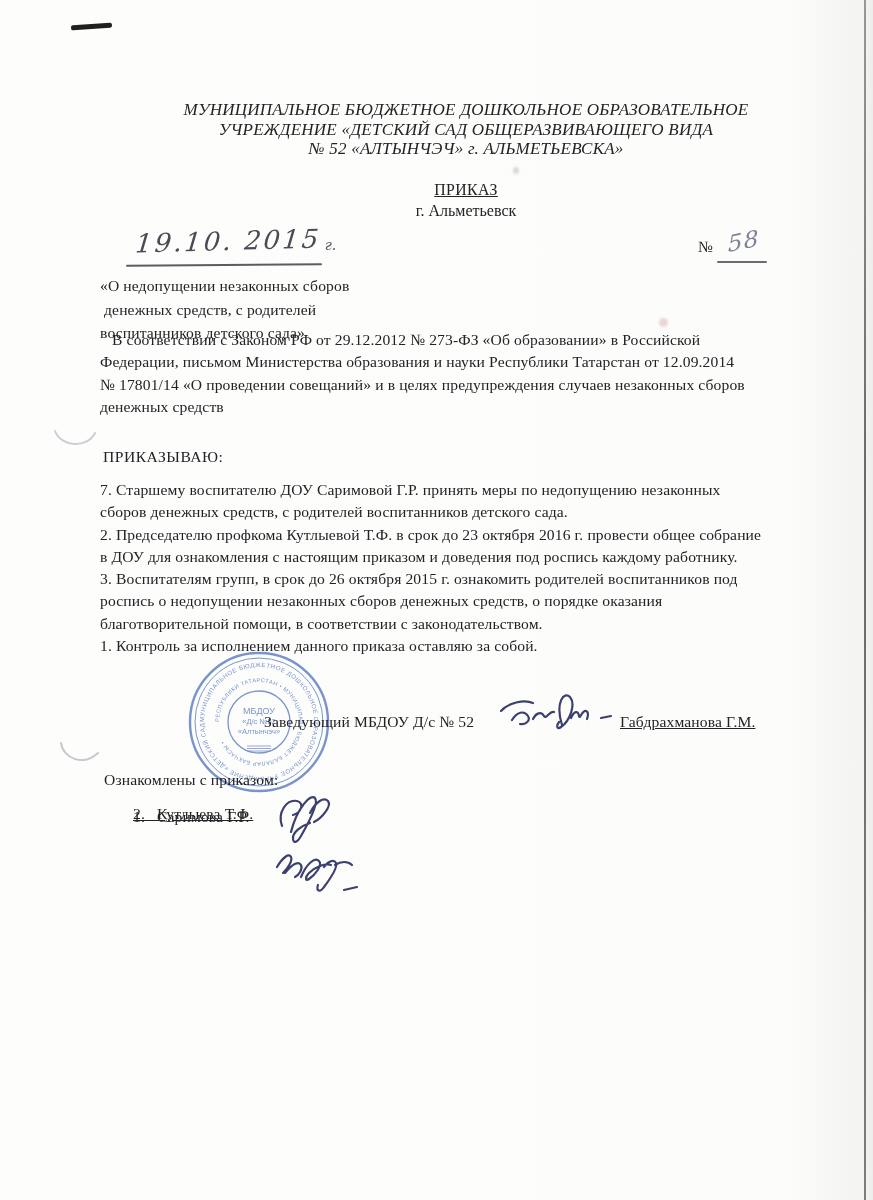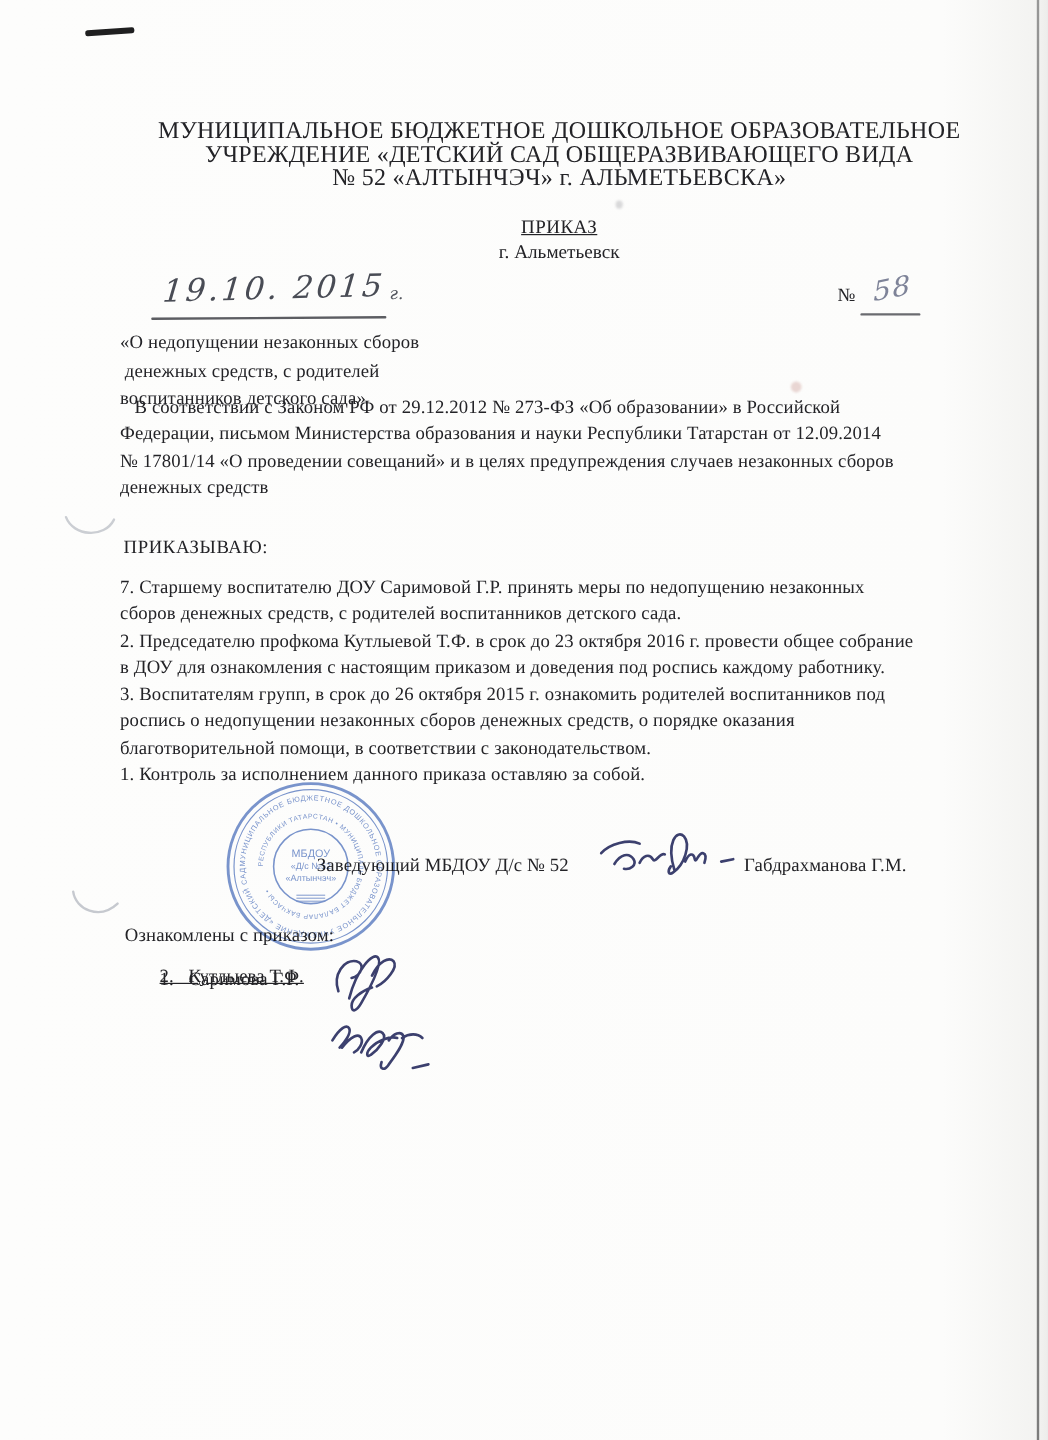--- a/index.html
+++ b/index.html
@@ -5,21 +5,21 @@
   html,body{margin:0;padding:0;background:#e8e8e6;}
   .page{
     position:relative;width:873px;height:1200px;margin:0 auto;overflow:hidden;
     background:linear-gradient(90deg,#fdfdfc 0%,#fcfcfb 90%,#f3f3f1 99%,#ededeb 100%);
     font-family:"Liberation Serif",serif;color:#232327;
   }
   .abs{position:absolute;}
   .pre{white-space:pre-wrap;}
   .center{text-align:center;}
   .body-text{font-size:15.6px;line-height:22.3px;letter-spacing:.12px;}
-  .header-block{font-size:20px;line-height:19.5px;letter-spacing:.25px;}
+  .header-block{font-size:17px;line-height:19.5px;letter-spacing:.25px;font-style:italic;}
   .title{font-size:15.8px;letter-spacing:.4px;text-decoration:underline;}
   .handwrite{font-family:"DejaVu Serif",serif;font-style:italic;}
   .date-text{font-size:26px;color:#494c55;letter-spacing:2.5px;transform:skewX(-7deg) rotate(-1.5deg);display:inline-block;}
   .date-suffix{font-size:14px;color:#53565e;}
   .num-text{font-size:23px;color:#7e8398;letter-spacing:1px;transform:skewX(-10deg) rotate(-12deg);display:inline-block;}
   .rule{background:#5c5d62;height:1.6px;border-radius:1px;}
   .scan-mark{background:#1f1f20;border-radius:2px;transform:rotate(-4deg);}
   .scan-edge{width:2px;background:linear-gradient(#707070,#2f2f2f 40%,#4a4a4a);opacity:.7;}
   .speck{border-radius:50%;filter:blur(1px);}
   .sig-stroke{fill:none;stroke:#3c406e;stroke-width:2.2;stroke-linecap:round;stroke-linejoin:round;}
@@ -80,21 +80,21 @@
 благотворительной помощи, в соответствии с законодательством.</div>
     <div class="pre body-text">1. Контроль за исполнением данного приказа оставляю за собой.</div>
   </div>
 
   <div class="abs body-text" style="left:264px;top:711px;">Заведующий МБДОУ Д/с № 52</div>
   <svg class="abs" style="left:498px;top:690px;" width="116" height="50" viewBox="0 0 116 50">
     <path class="sig-stroke" d="M3,21 C10,13 26,9 35,13 M14,30 c5,-8 12,-10 16,-4 c3,5 -3,9 -8,8 M35,29 c3,-6 8,-8 11,-3 c2,4 6,-6 10,-4
       M64,35 C57,12 66,1 72,7 C78,14 72,31 63,37 C59,40 58,36 61,32 M73,28 c3,-7 7,-8 8,-2 c1,4 3,-6 7,-5 c3,1 2,5 1,8"></path>
     <path class="sig-stroke" d="M103,28 l10,-2" stroke-width="2.6"></path>
   </svg>
-  <div class="abs body-text" style="left:620px;top:711px;">Габдрахманова Г.М.</div>
+  <div class="abs body-text" style="left:620px;top:711px;text-decoration:underline;">Габдрахманова Г.М.</div>
 
   <div class="abs body-text" style="left:104px;top:769px;">Ознакомлены с приказом:</div>
   <div class="abs pre body-text" style="left:133px;top:806px;">1.   Саримова Г.Р.</div>
   <div class="abs pre body-text" style="left:133px;top:803px;text-decoration:underline;">2.   Кутлыева Т.Ф.</div>
 
   <svg class="abs" style="left:270px;top:788px;" width="64" height="60" viewBox="0 0 64 60">
     <path class="sig-stroke" stroke="#35396b" d="M12,38 C7,24 17,11 27,13 C35,15 31,25 23,27
       M21,44 C27,20 41,5 45,10 C49,15 39,34 31,48 C27,55 23,56 23,50 C23,44 31,38 40,35
       M40,25 C46,13 54,9 58,13 C62,18 52,30 44,34"></path>
   </svg>

